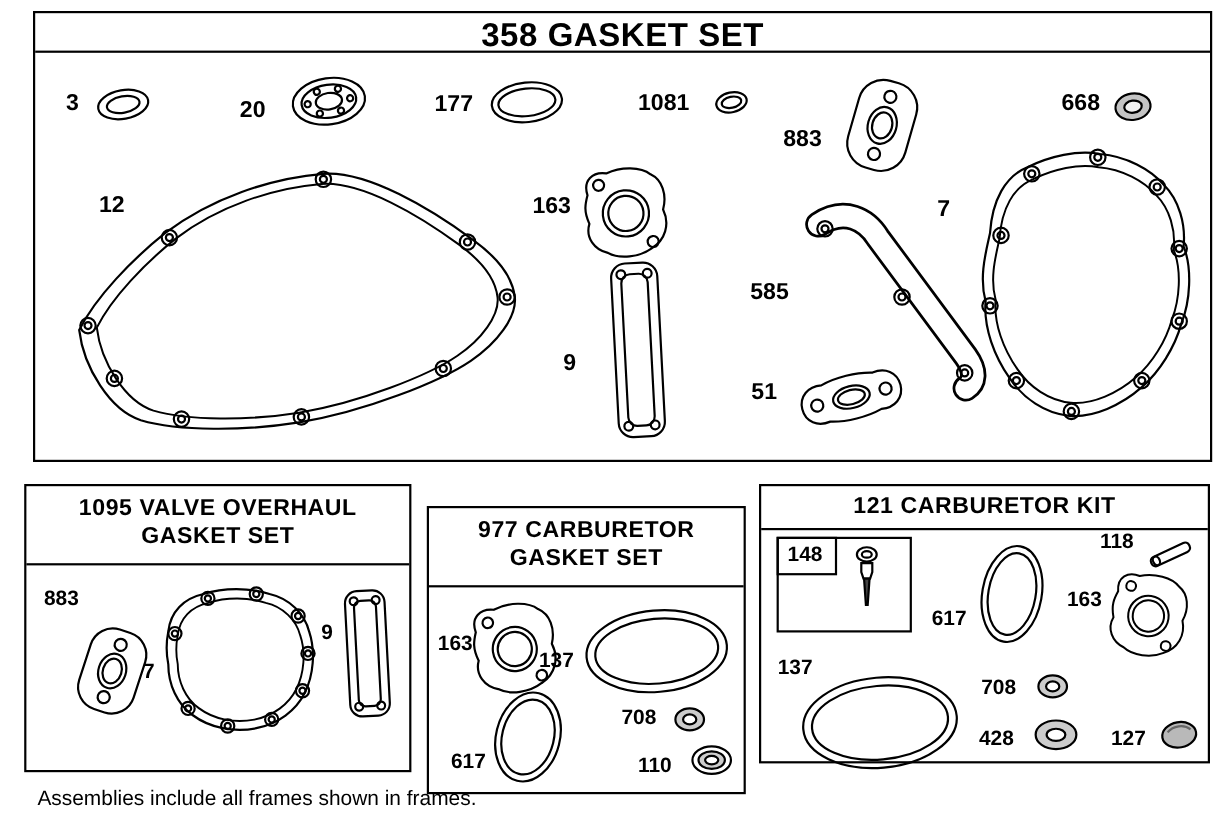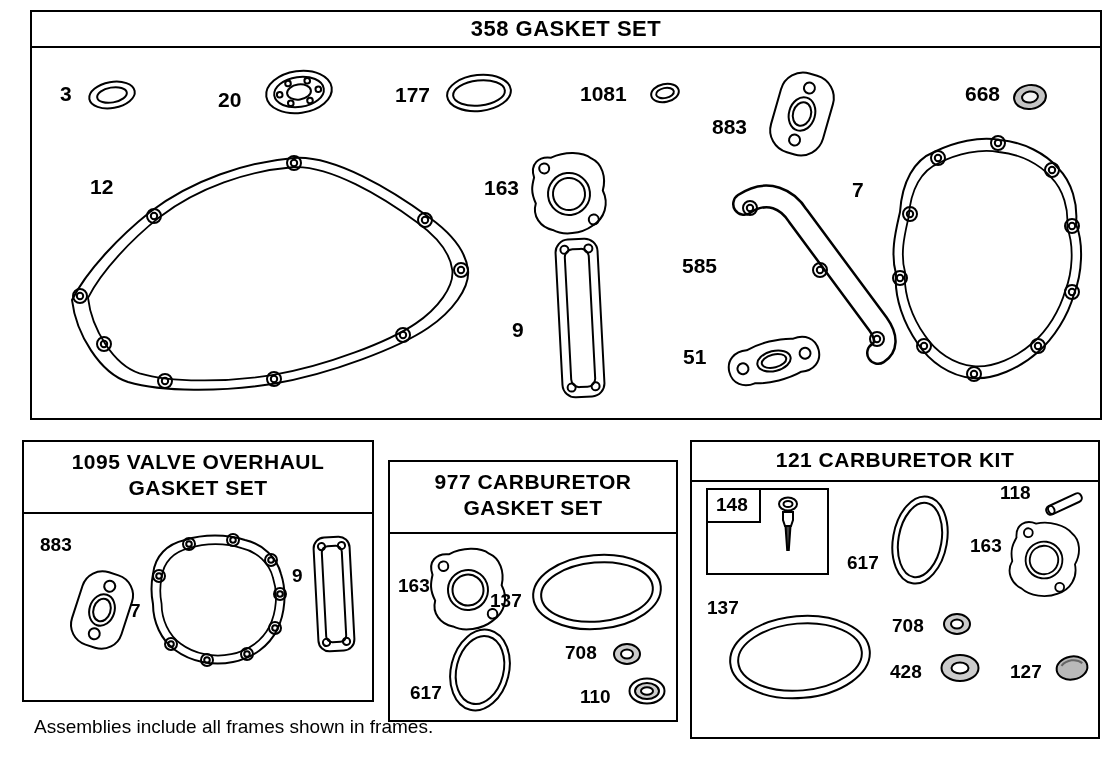--- a/index.html
+++ b/index.html
@@ -14,21 +14,21 @@
   .lbl-lg { font-size:21px; }
   .lbl-md { font-size:19px; }
   .footer-note { position:absolute; left:34px; top:716px; font-size:19px; }
 </style>
 </head>
 <body>
 
 <div class="page">
 
   <div class="frame" style="left:30px; top:10px; width:1072px; height:410px;">
-    <div class="frame-title" style="top:4px; font-size:22px;">358 GASKET SET</div>
+    <div class="frame-title" style="top:4px; font-size:30px;">358 GASKET SET</div>
     <div class="title-sep" style="top:34px;"></div>
 
     <svg width="1068" height="406" viewBox="0 0 1068 406" fill="none" stroke="#000" stroke-width="2">
 
       <g transform="translate(80,83) rotate(-10)">
         <ellipse rx="23" ry="13"></ellipse>
           <ellipse rx="15" ry="7.5"></ellipse>
       </g>
 
       <g transform="translate(267,80) rotate(-8)">
@@ -247,21 +247,21 @@
       </g>
     </svg>
 
     <span class="part-label lbl-md" style="left:8px; top:113px;">163</span>
     <span class="part-label lbl-md" style="left:100px; top:128px;">137</span>
     <span class="part-label lbl-md" style="left:20px; top:220px;">617</span>
     <span class="part-label lbl-md" style="left:175px; top:180px;">708</span>
     <span class="part-label lbl-md" style="left:190px; top:224px;">110</span>
   </div>
 
-  <div class="frame" style="left:690px; top:440px; width:410px; height:299px;">
+  <div class="frame" style="left:690px; top:440px; width:410px; height:254px;">
     <div class="frame-title" style="top:6px; font-size:21px;">121 CARBURETOR KIT</div>
     <div class="title-sep" style="top:38px;"></div>
 
     <svg width="406" height="261" viewBox="0 0 406 261" fill="none" stroke="#000" stroke-width="2">
       <g>
         <rect x="15" y="47" width="121" height="85"></rect>
         <rect x="15" y="47" width="53" height="33"></rect>
       </g>
       <g transform="translate(96,62)">
         <ellipse rx="9" ry="6.5"></ellipse>

